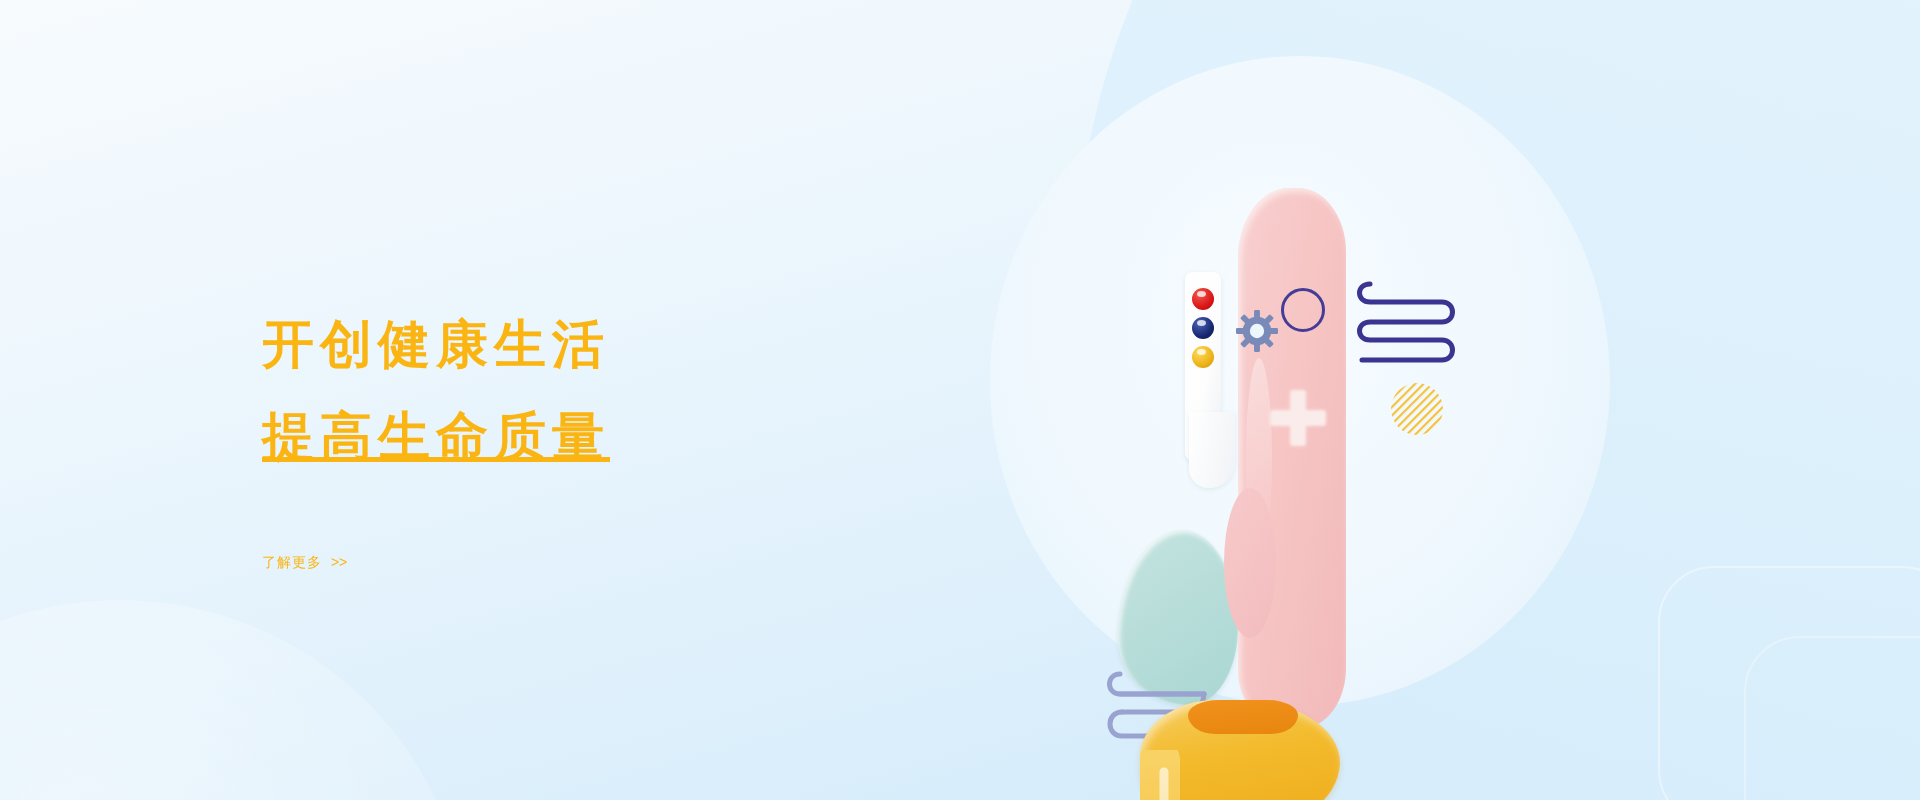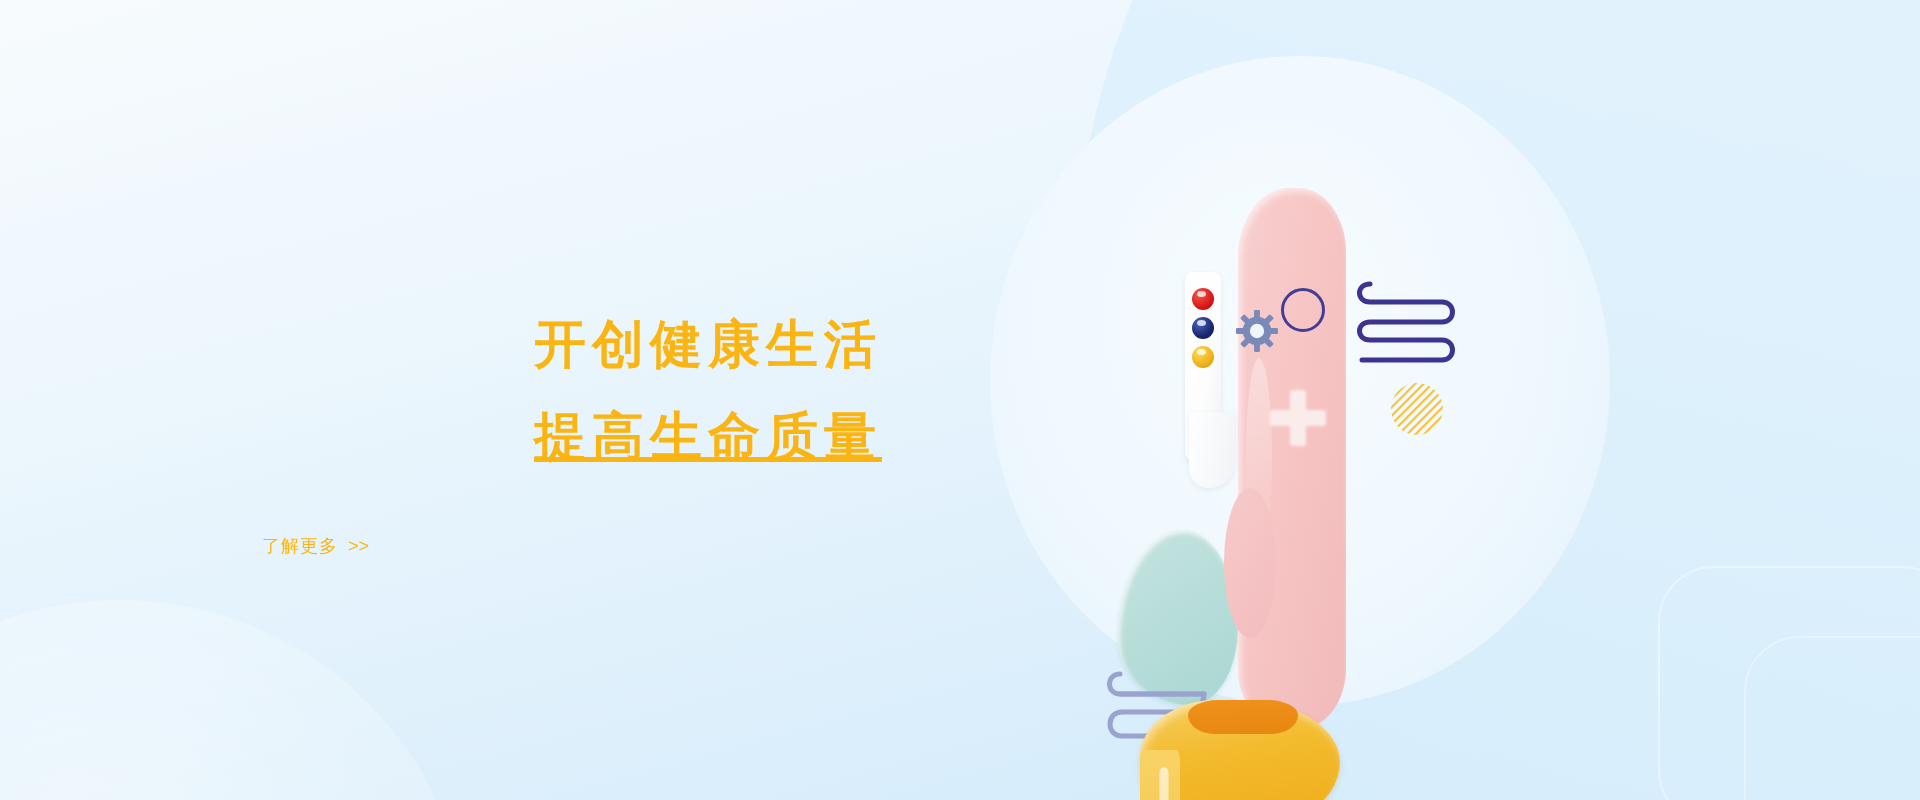--- a/index.html
+++ b/index.html
@@ -32,26 +32,26 @@
   }
   .bg-rounded-outline.two {
     left:1744px; top:636px; width:300px; height:260px;
     border-color:rgba(255,255,255,.30);
   }
 
   
   .copy { position:absolute; left:262px; top:318px; width:620px; }
   .headline {
     font-size:52px; font-weight:bold; color:#fab512;
-    letter-spacing:6px; line-height:1.0; white-space:nowrap;text-align:right;
+    letter-spacing:6px; line-height:1.0; white-space:nowrap;
   }
   .headline.second { margin-top:40px;text-decoration:underline; }
   .more-link {
-    display:inline-block; margin-top:72px;
-    font-size:18px; color:#fab512; letter-spacing:1px;
+    display:inline-block; margin-top:92px;
+    font-size:14px; color:#fab512; letter-spacing:1px;
     text-decoration:none; cursor:pointer;
   }
   .more-link .chev { letter-spacing:0; margin-left:4px; }
 
   
   .stage { position:absolute; left:940px; top:60px; width:700px; height:640px; }
   .halo {
     position:absolute; left:50px; top:-4px; width:620px; height:650px;
     border-radius:50%;
     background:radial-gradient(ellipse at 46% 40%,#f6fbff 0%,#f1f9fe 48%,#e8f4fd 78%,rgba(232,244,253,0) 100%);

